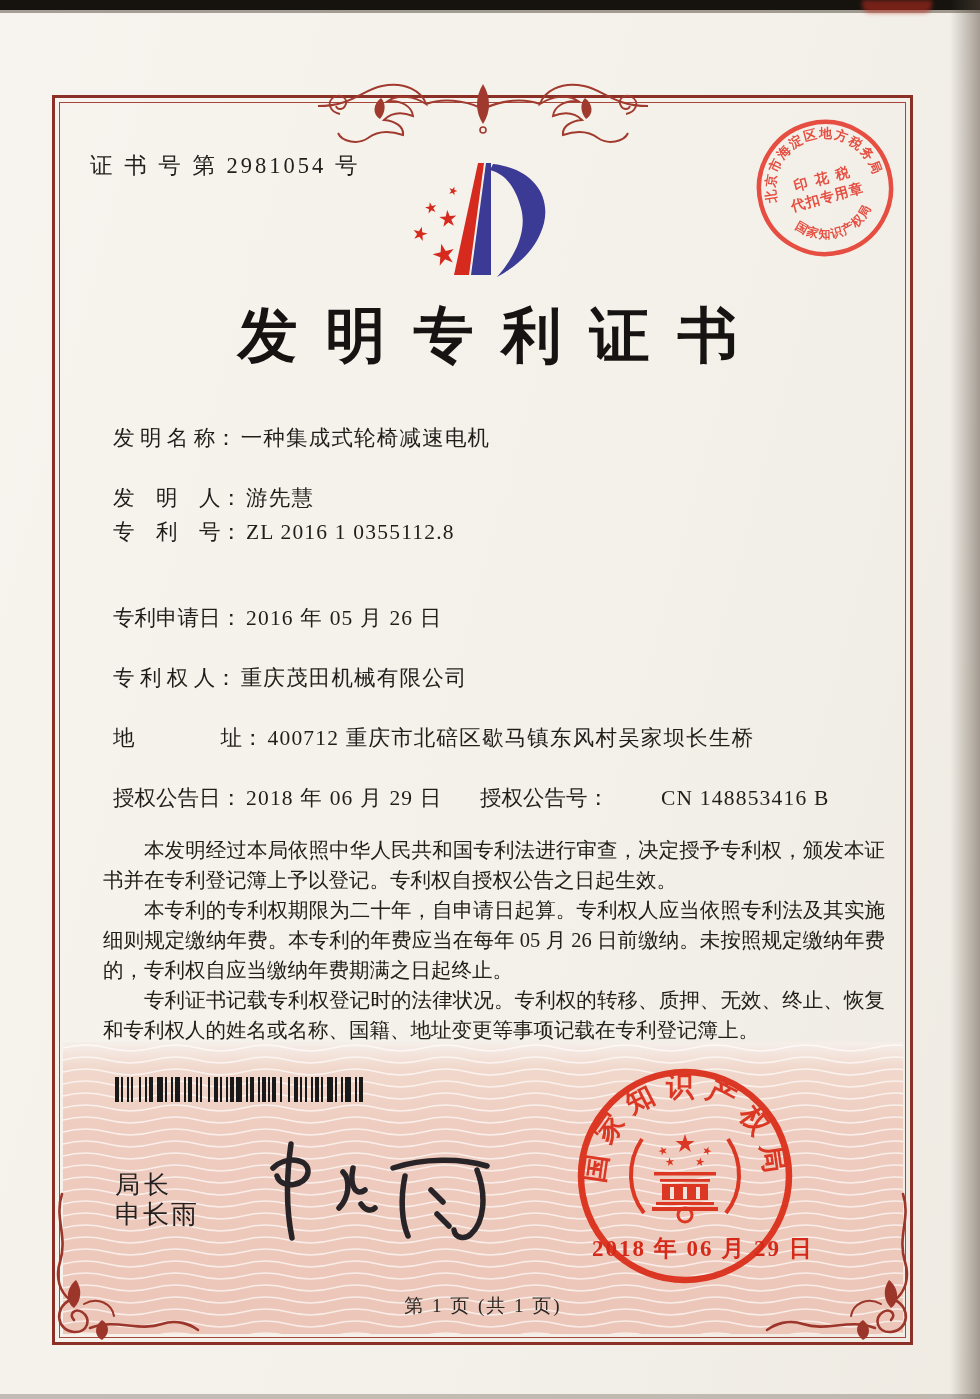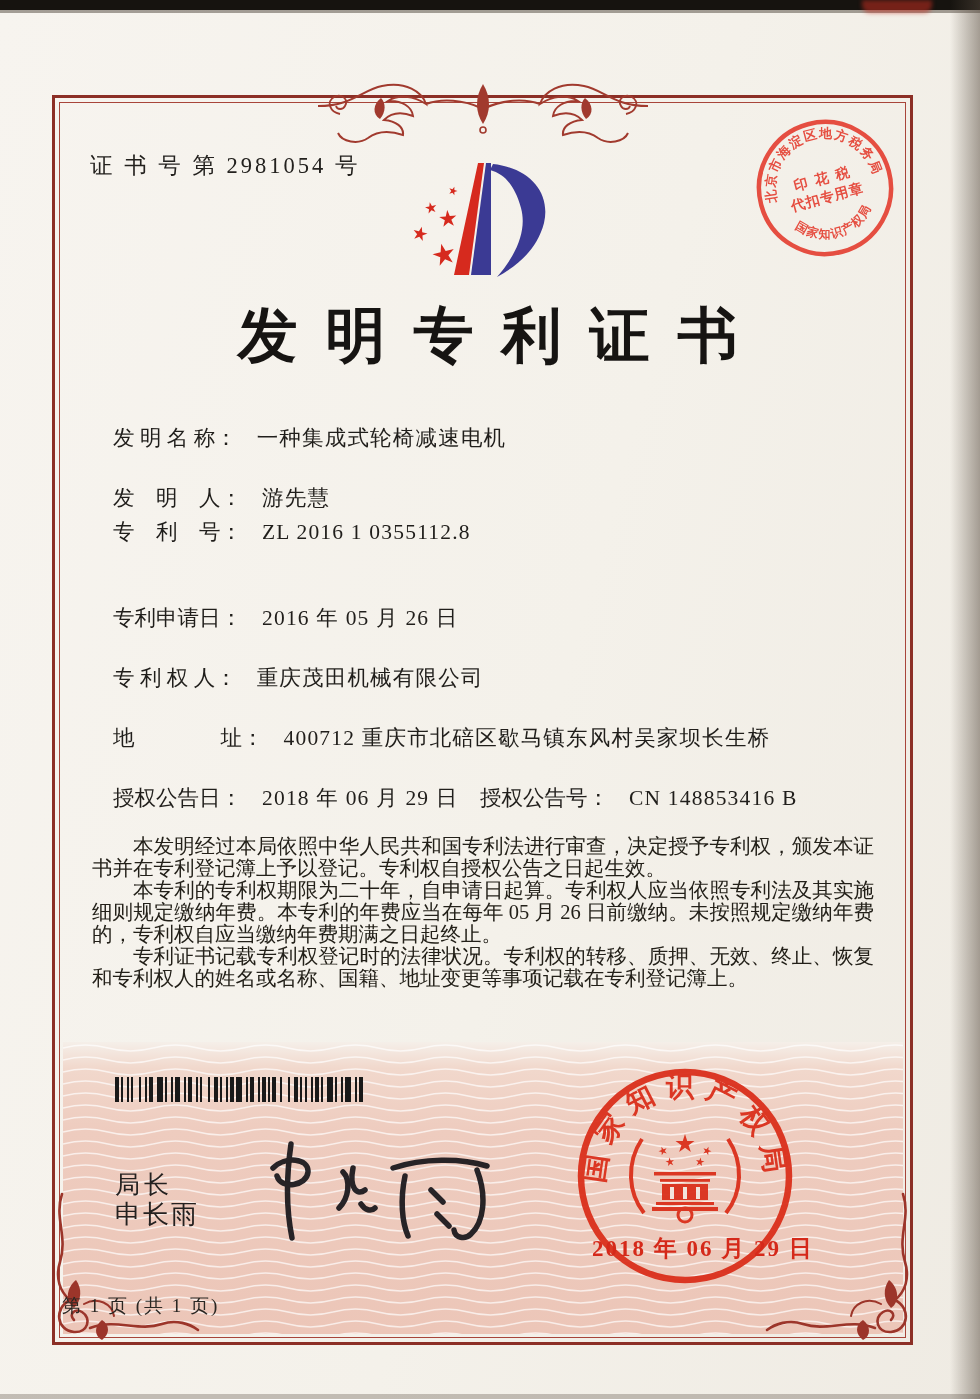--- a/index.html
+++ b/index.html
@@ -22,34 +22,34 @@
   .corner-left{left:50px;}
   .corner-right{left:765px;transform:scaleX(-1);}
   .cert-no{position:absolute;left:90px;top:150px;font-size:22.5px;letter-spacing:3px;color:#23211e;}
   .logo{position:absolute;left:405px;top:158px;width:150px;height:127px;}
   .stamp{position:absolute;left:740px;top:103px;width:170px;height:170px;opacity:.88;}
   .title{position:absolute;left:62px;right:67px;top:296px;text-align:center;
          font-size:60px;font-weight:700;letter-spacing:28px;text-indent:28px;color:#161412;}
   .frow{position:absolute;left:113px;right:70px;display:flex;align-items:baseline;
         font-size:21.5px;line-height:27px;color:#201e1b;}
   .flabel{white-space:pre;}
-  .fvalue{margin-left:20px;letter-spacing:1.2px;white-space:pre;}
-  .pair2{position:absolute;left:367px;display:flex;align-items:flex-start;}
-  .paras{position:absolute;left:92px;width:782px;top:835px;font-size:20.5px;line-height:22px;
+  .fvalue{margin-left:4px;letter-spacing:1.2px;white-space:pre;}
+  .pair2{position:absolute;left:367px;display:flex;align-items:flex-start;gap:48px;}
+  .paras{position:absolute;left:103px;width:782px;top:835px;font-size:20.5px;line-height:30px;
          text-align:justify;color:#232019;}
   .paras p{margin:0;text-indent:2em;}
   .barcode{position:absolute;left:115px;top:1077px;width:252px;height:25px;}
   .barcode i{position:absolute;top:0;height:100%;background:#191919;}
   .role-label{position:absolute;left:115px;top:1168px;font-size:25px;letter-spacing:4px;color:#242120;}
   .signer-name{position:absolute;left:115px;top:1197px;font-size:26px;letter-spacing:2px;color:#242120;}
   .sig{position:absolute;left:265px;top:1138px;width:230px;height:105px;}
   .seal{position:absolute;left:558px;top:1051px;width:250px;height:250px;opacity:.93;}
   .seal-date{position:absolute;left:592px;top:1233px;font-size:23px;color:#d5291a;
              letter-spacing:2px;font-weight:700;white-space:pre;}
-  .footer{position:absolute;left:62px;right:76px;top:1293px;text-align:left;
+  .footer{position:absolute;left:62px;right:76px;top:1293px;text-align:center;
           font-size:19px;letter-spacing:2px;color:#2a2723;}
   .hidden-defs{position:absolute;width:0;height:0;}
 </style>
 </head>
 <body>
 
 <div class="page">
 
   <svg class="hidden-defs" aria-hidden="true">
     <defs>

